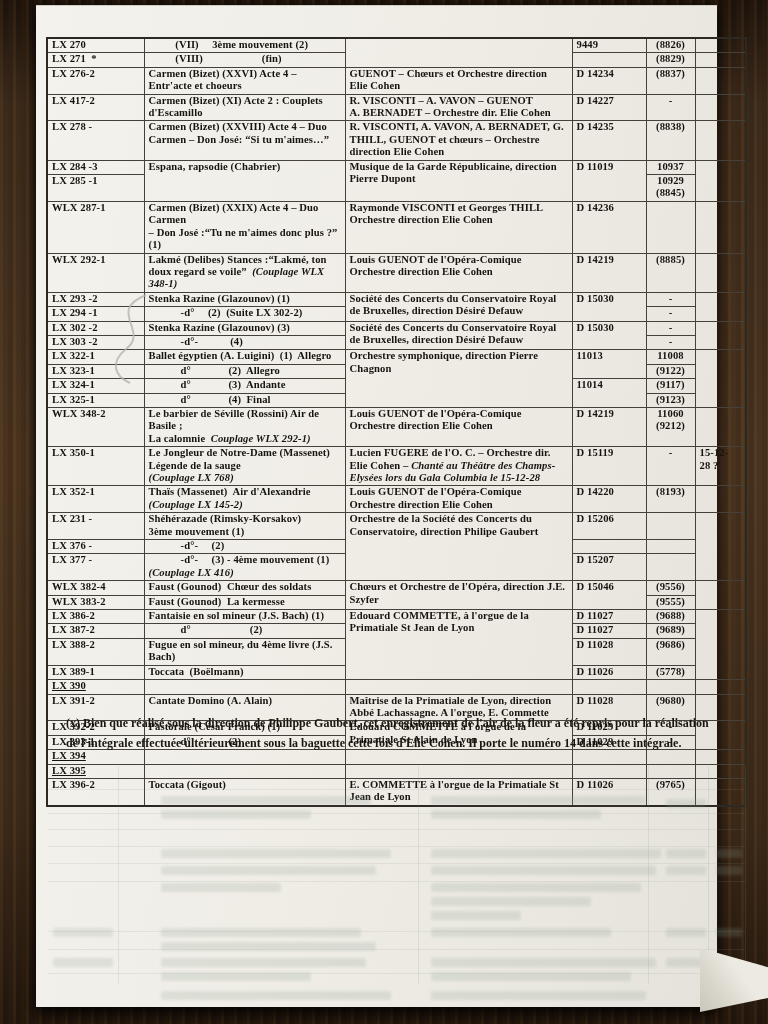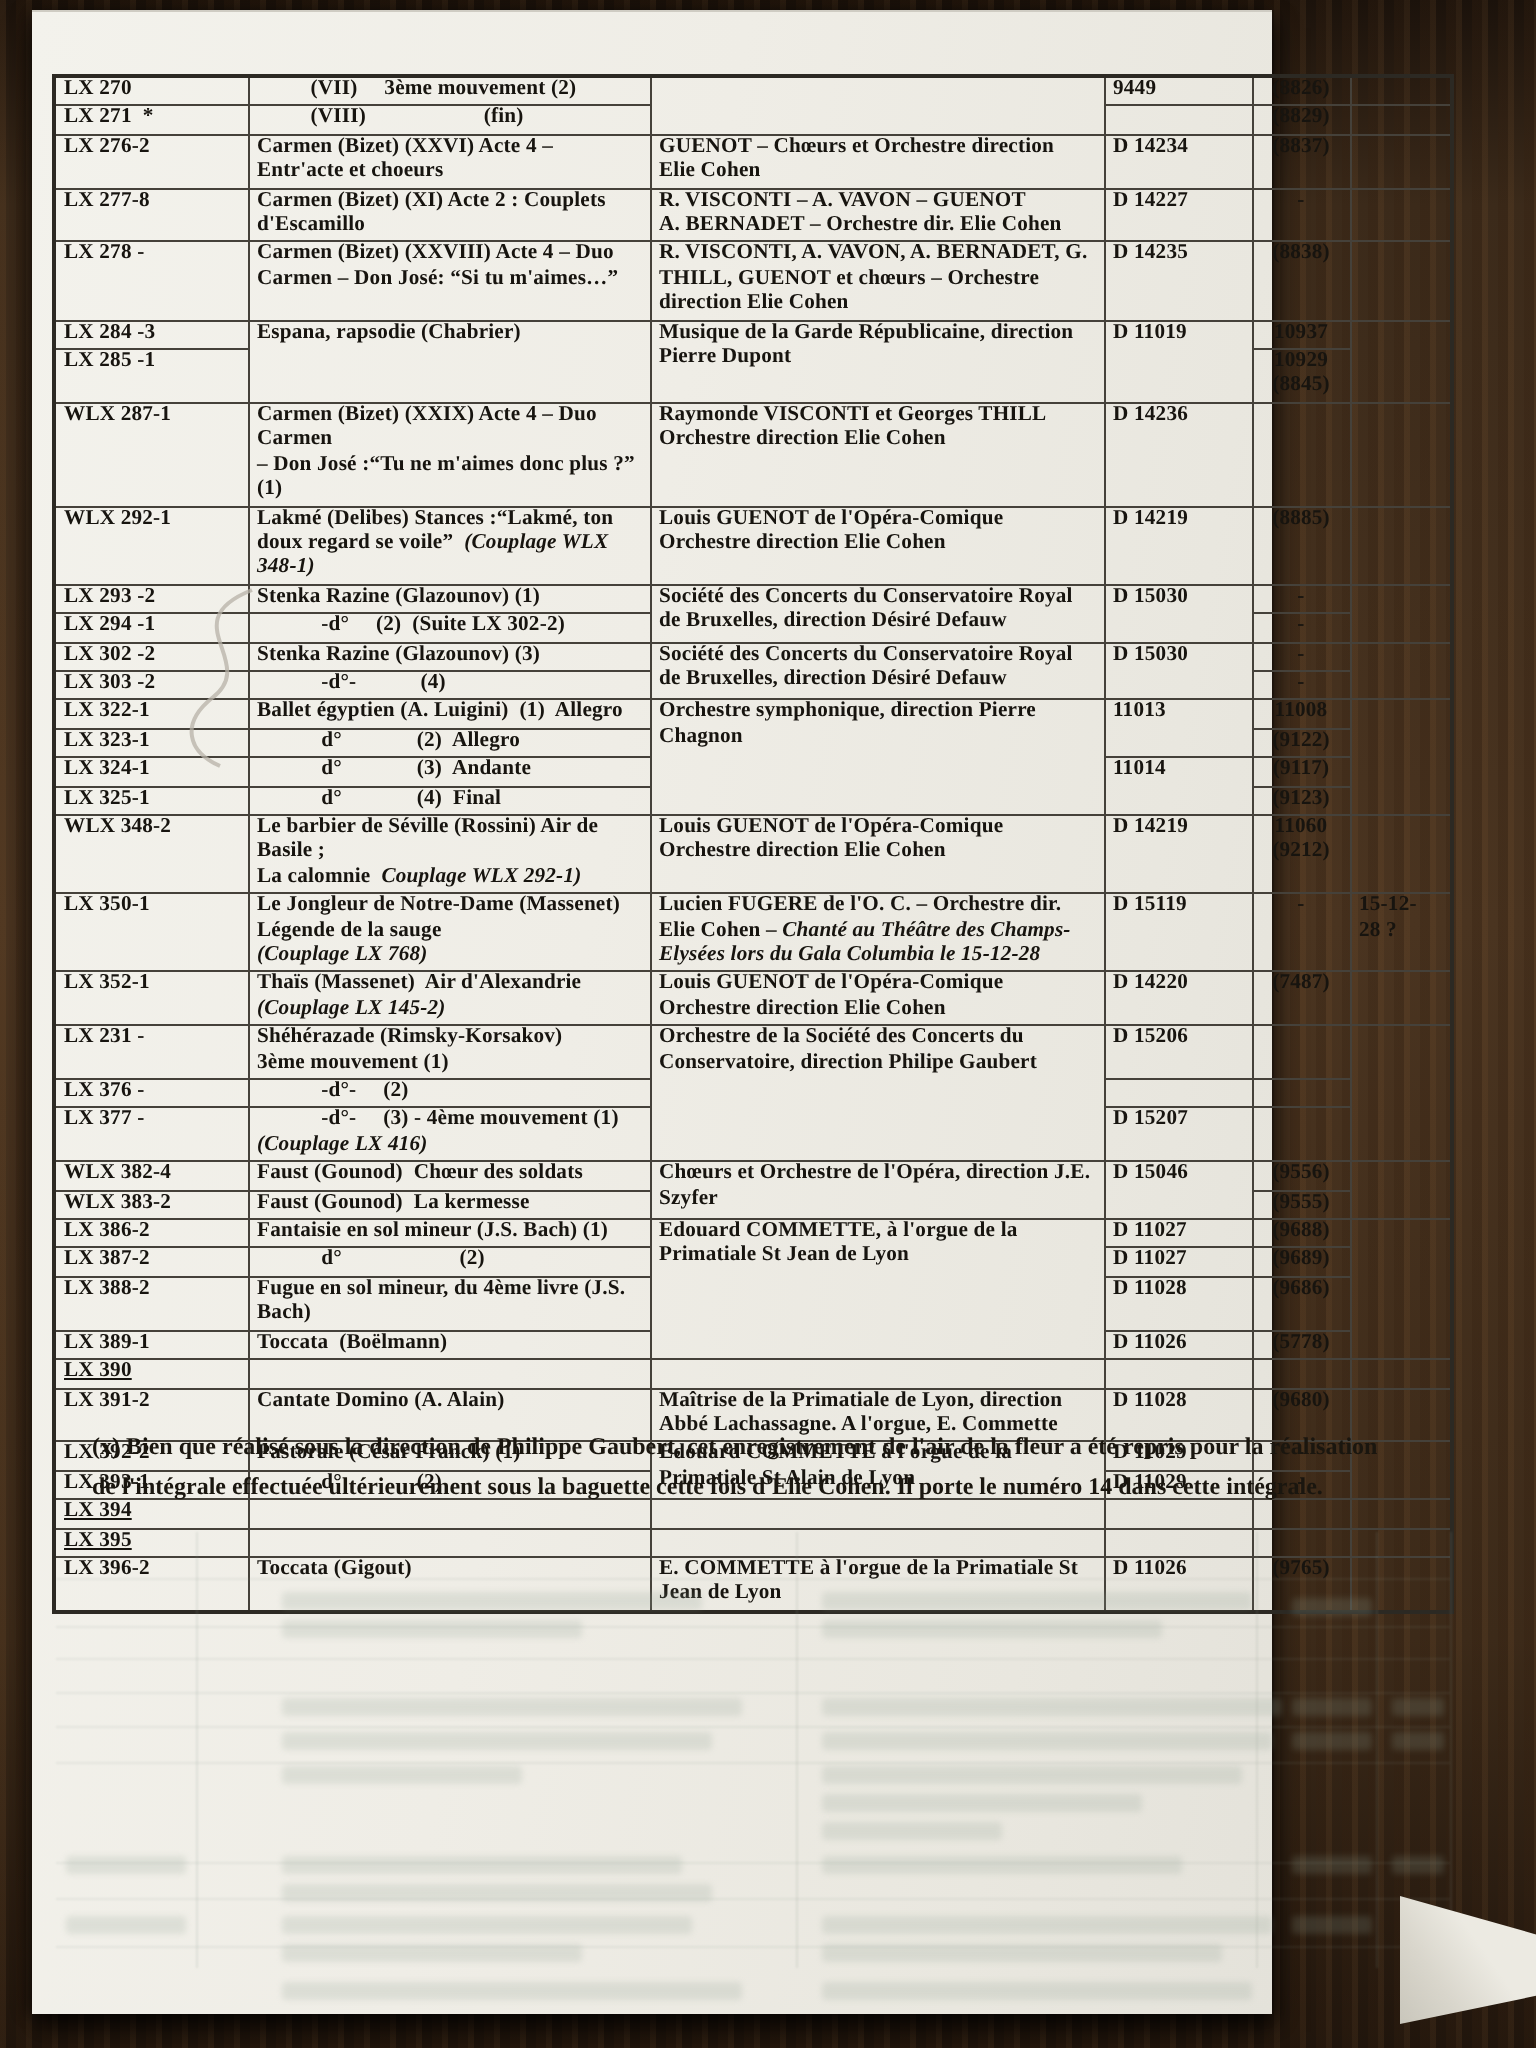--- a/index.html
+++ b/index.html
@@ -7,21 +7,21 @@
     width:768px;height:1024px;overflow:hidden;
     font-family:"Liberation Serif","DejaVu Serif",serif;
   }
   .stage{
     position:relative;width:768px;height:1024px;
     background:
       repeating-linear-gradient(90deg, rgba(128,88,50,.16) 0 3px, rgba(0,0,0,0) 3px 8px, rgba(52,32,16,.28) 8px 13px),
       linear-gradient(180deg,#1b120b 0%, #3b2a1a 10%, #4a3420 45%, #3c2a19 80%, #20150c 100%);
   }
   .page{
-    position:absolute;left:16px;top:5px;width:620px;height:1001px;
+    position:absolute;left:36px;top:5px;width:681px;height:1001px;
     background:linear-gradient(100deg,#f3f2ec 0%, #efede6 45%, #e9e7df 80%, #e4e2da 100%);
     border-top:1px solid #cfccc3;
     box-shadow:0 9px 13px rgba(0,0,0,.6), -3px 0 7px rgba(0,0,0,.35), 3px 4px 9px rgba(0,0,0,.4);
   }
   .page-corner{
     position:absolute;left:700px;top:948px;width:68px;height:64px;
     background:linear-gradient(235deg,#eceae2 40%, #d9d6cc 70%, #c9c6bb 100%);
     clip-path:polygon(0 0,100% 30%,100% 78%,0 100%);
     box-shadow:0 4px 6px rgba(0,0,0,.4);
   }
@@ -93,21 +93,21 @@
             </tr>
             <tr>
               <td class="col-cat"><span>LX 276-2</span></td>
               <td class="col-tit"><span>Carmen (Bizet) (XXVI) Acte 4 – Entr'acte et choeurs</span></td>
               <td class="col-per"><span>GUENOT – Chœurs et Orchestre direction Elie Cohen</span></td>
               <td class="col-mat"><span>D 14234</span></td>
               <td class="col-tak"><span>(8837)</span></td>
               <td class="col-dat"><span></span></td>
             </tr>
             <tr>
-              <td class="col-cat"><span>LX 277-8</span></td>
+              <td class="col-cat"><span>LX 417-2</span></td>
               <td class="col-tit"><span>Carmen (Bizet) (XI) Acte 2 : Couplets d'Escamillo</span></td>
               <td class="col-per"><span>R. VISCONTI – A. VAVON – GUENOT
 A. BERNADET – Orchestre dir. Elie Cohen</span></td>
               <td class="col-mat"><span>D 14227</span></td>
               <td class="col-tak"><span>-</span></td>
               <td class="col-dat"><span></span></td>
             </tr>
             <tr>
               <td class="col-cat"><span>LX 278 -</span></td>
               <td class="col-tit"><span>Carmen (Bizet) (XXVIII) Acte 4 – Duo
@@ -217,21 +217,21 @@
               <td class="col-tak"><span>-</span></td>
               <td class="col-dat"><span>15-12-
 28 ?</span></td>
             </tr>
             <tr>
               <td class="col-cat"><span>LX 352-1</span></td>
               <td class="col-tit"><span>Thaïs (Massenet)  Air d'Alexandrie
 </span><span class="it">(Couplage LX 145-2)</span></td>
               <td class="col-per"><span>Louis GUENOT de l'Opéra-Comique Orchestre direction Elie Cohen</span></td>
               <td class="col-mat"><span>D 14220</span></td>
-              <td class="col-tak"><span>(7487)</span></td>
+              <td class="col-tak"><span>(8193)</span></td>
               <td class="col-dat"><span></span></td>
             </tr>
             <tr>
               <td class="col-cat"><span>LX 231 -</span></td>
               <td class="col-tit"><span>Shéhérazade (Rimsky-Korsakov)
 3ème mouvement (1)</span></td>
               <td class="col-per" rowspan="3"><span>Orchestre de la Société des Concerts du Conservatoire, direction Philipe Gaubert</span></td>
               <td class="col-mat"><span>D 15206</span></td>
               <td class="col-tak"><span></span></td>
               <td class="col-dat" rowspan="3"><span></span></td>

